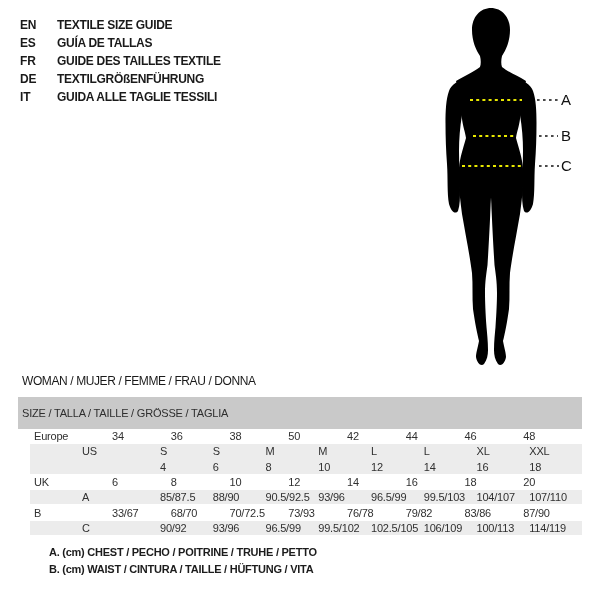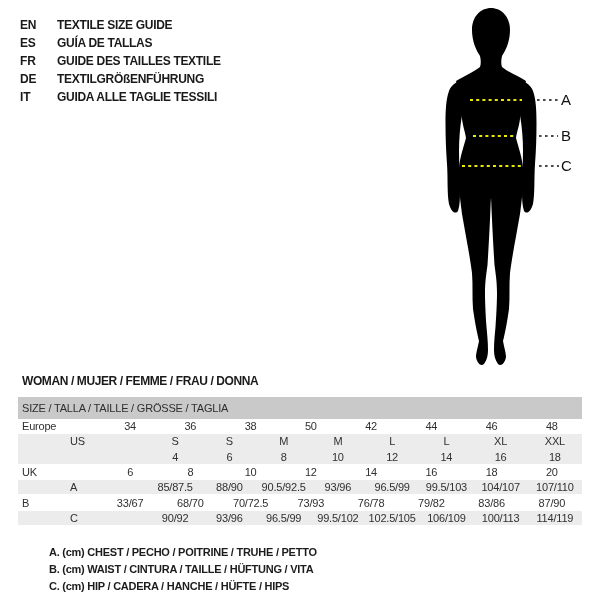--- a/index.html
+++ b/index.html
@@ -11,33 +11,33 @@
   #language-list{position:absolute;left:20px;top:16px;}
   .lang-row{display:flex;height:18px;align-items:center;}
   .lang-code{width:37px;font-size:12px;font-weight:bold;letter-spacing:-0.2px;color:#1a1a1a;}
   .lang-title{font-size:12px;font-weight:bold;letter-spacing:-0.3px;color:#1a1a1a;white-space:nowrap;text-align:center;}
   
   #figure-wrap{position:absolute;left:420px;top:0;width:180px;height:380px;}
   #figure-svg{position:absolute;left:0;top:0;}
   .marker-label{position:absolute;left:141px;width:18px;height:16px;line-height:16px;
     font-size:15px;color:#111;text-align:left;}
   
-  #gender-heading{position:absolute;left:22px;top:374px;font-size:12px;font-weight:bold;
+  #gender-heading{position:absolute;left:22px;top:374px;font-size:12px;font-weight:normal;
     letter-spacing:-0.4px;color:#1a1a1a;white-space:nowrap;}
   
   #size-table{position:absolute;left:18px;top:397px;width:564px;}
-  #size-table-header{height:22px;background:#c9c9c9;display:flex;align-items:center;
+  #size-table-header{height:32px;background:#c9c9c9;display:flex;align-items:center;
     font-size:11px;color:#2e2e2e;letter-spacing:-0.2px;}
   #size-table-header span{padding-left:4px;white-space:nowrap;}
   .t-row{display:flex;height:14.3px;border-bottom:1px solid #ffffff;align-items:center;
-    font-size:11px;color:#303030;}
+    font-size:11px;color:#303030;margin-left:12px;}
   .t-row.shaded{background:#ececec;padding-left:48px;}
   .t-row.joined{border-bottom-color:#ececec;}
   .t-label{width:78px;padding-left:4px;letter-spacing:-0.2px;white-space:nowrap;}
-  .t-cell{flex:1;text-align:center;letter-spacing:-0.2px;white-space:nowrap;}
+  .t-cell{flex:1;letter-spacing:-0.2px;white-space:nowrap;}
   
   #legend{position:absolute;left:21px;top:544px;margin-left:28px;}
   .legend-line{height:17px;line-height:17px;font-size:11px;font-weight:bold;
     letter-spacing:-0.25px;color:#1c1c1c;white-space:nowrap;}
 </style>
 </head>
 <body>
 
 <div id="canvas">
 
@@ -245,16 +245,15 @@
           <span class="t-cell">106/109</span>
           <span class="t-cell">100/113</span>
           <span class="t-cell">114/119</span>
         </div>
       </div>
   </div>
 
   <div id="legend">
       <div class="legend-line">A. (cm) CHEST / PECHO / POITRINE / TRUHE / PETTO</div>
       <div class="legend-line">B. (cm) WAIST / CINTURA / TAILLE / HÜFTUNG / VITA</div>
-      <div class="legend-line">C. (cm) HIP / CADERA / HANCHE / HÜFTE / HIPS</div>
     </div>
 
 </div>
 
 </body></html>

